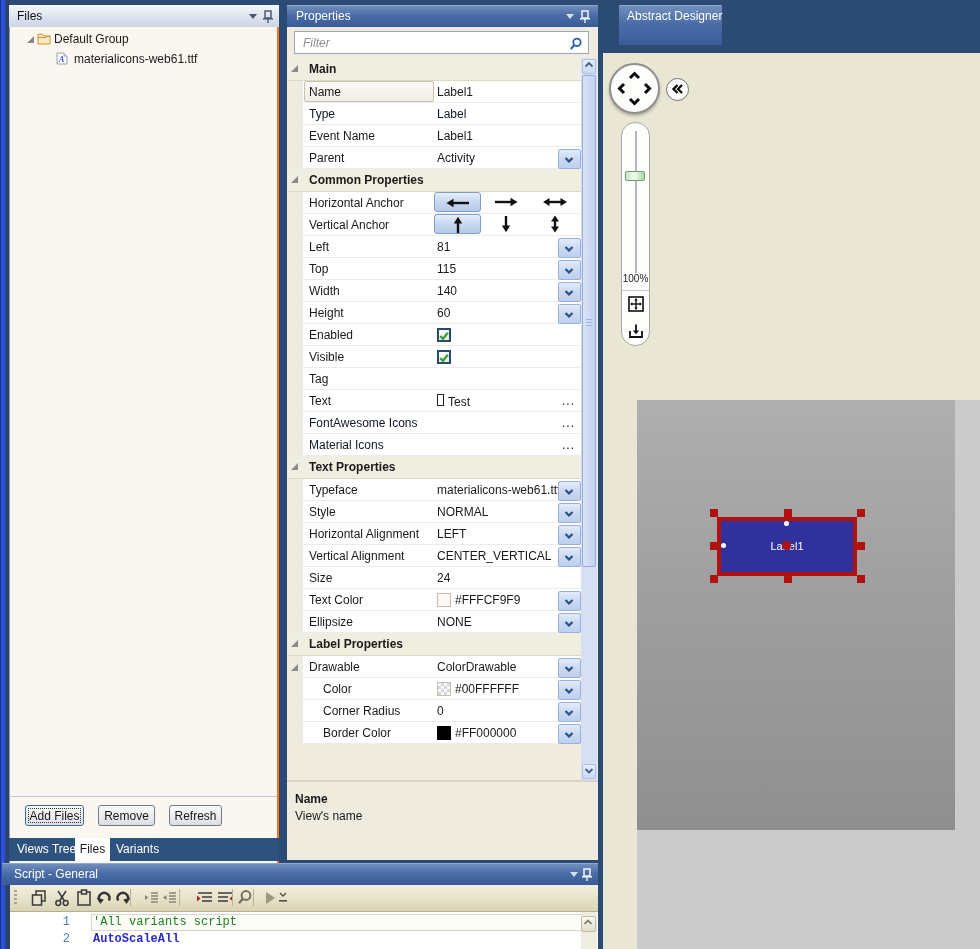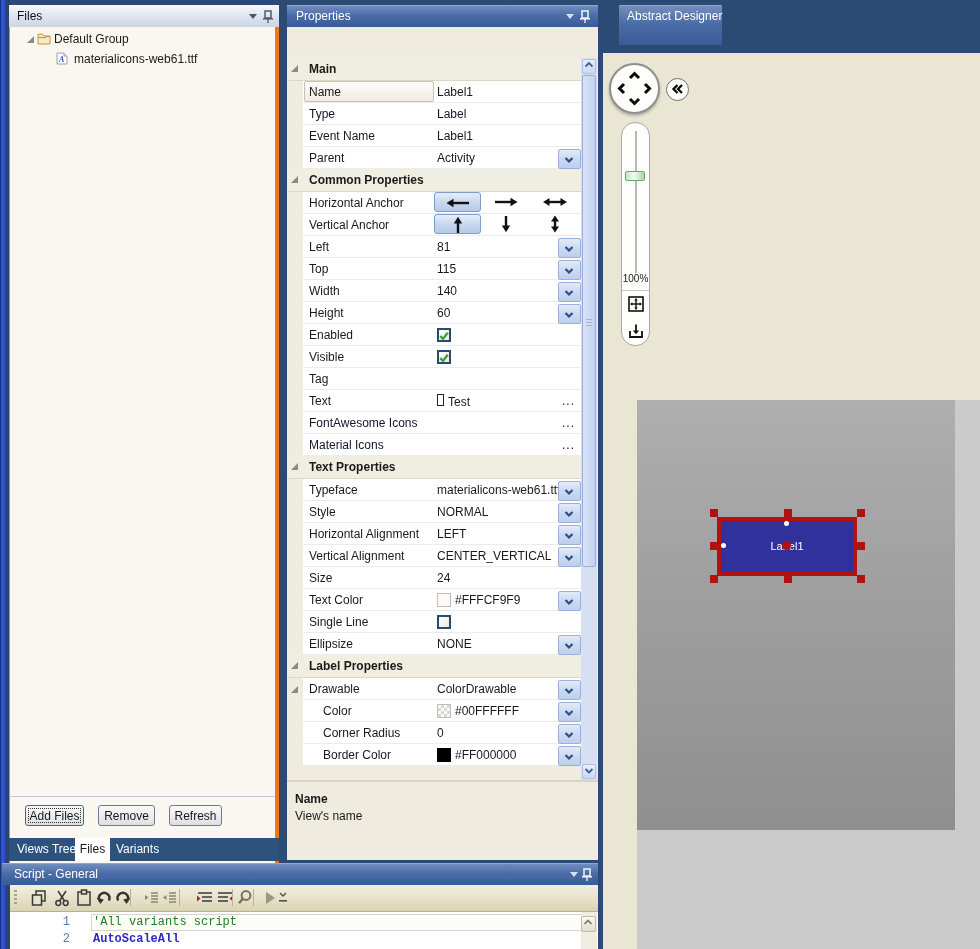--- a/index.html
+++ b/index.html
@@ -45,21 +45,21 @@
     <div class="abs ttl-inact" style="left:0;top:0;right:0;height:22px">
       <div class="abs" style="left:8px;top:4px;font-size:12px">Files</div>
       <div class="abs" style="right:22px;top:9px;width:0;height:0;border-left:4px solid transparent;border-right:4px solid transparent;border-top:5px solid #4A5568"></div>
 
       <svg class="abs" style="right:4px;top:4px" width="14" height="15" viewBox="0 0 14 15">
         <rect x="4" y="2" width="6" height="7" fill="none" stroke="#47526A" stroke-width="1.4"></rect>
         <line x1="2" y1="9.8" x2="12" y2="9.8" stroke="#47526A" stroke-width="1.4"></line>
         <line x1="7" y1="10" x2="7" y2="14" stroke="#47526A" stroke-width="1.3"></line>
       </svg>
     </div>
-    <div class="abs" style="left:0;top:22px;right:0;height:843px;background:#F9F7EF;border-left:1px solid #8E9CB5;border-right:4px solid #f97316">
+    <div class="abs" style="left:0;top:22px;right:0;height:843px;background:#F9F7EF;border-left:1px solid #8E9CB5;border-right:2px solid #f97316">
 
       <div class="abs" style="left:17px;top:9px;width:0;height:0;border-left:7px solid transparent;border-bottom:7px solid #8A8A8A"></div>
 
       <svg class="abs" style="left:27px;top:6px" width="14" height="12" viewBox="0 0 14 12">
         <path d="M1 3 L1 11 L13 11 L13 3 L7 3 L5.6 1.2 L1 1.2 Z" fill="#F7E9C3" stroke="#C8962E" stroke-width="1"></path>
         <path d="M1 4.6 L9 4.6 L9 3.4 L13 3.4" fill="none" stroke="#C8962E" stroke-width="1"></path>
       </svg>
       <div class="abs" style="left:44px;top:5px">Default Group</div>
 
       <svg class="abs" style="left:46px;top:25px" width="12" height="13" viewBox="0 0 12 13">
@@ -87,20 +87,27 @@
     <div class="abs ttl-act" style="left:0;top:0;right:0;height:22px">
       <div class="abs" style="left:9px;top:4px;font-size:12px">Properties</div>
       <div class="abs" style="right:24px;top:9px;width:0;height:0;border-left:4px solid transparent;border-right:4px solid transparent;border-top:5px solid #D8E2F0"></div>
       <svg class="abs" style="right:6px;top:4px" width="14" height="15" viewBox="0 0 14 15">
         <rect x="4" y="2" width="6" height="7" fill="none" stroke="#E8EEF6" stroke-width="1.6"></rect>
         <line x1="2" y1="9.8" x2="12" y2="9.8" stroke="#E8EEF6" stroke-width="1.6"></line>
         <line x1="7" y1="10" x2="7" y2="14" stroke="#E8EEF6" stroke-width="1.4"></line>
       </svg>
     </div>
 
+    <div class="abs" style="left:7px;top:26px;width:295px;height:23px;background:#fff;border:1px solid #9BA7BD;box-sizing:border-box">
+      <div class="abs" style="left:8px;top:4px;color:#8F8F8F;font-style:italic">Filter</div>
+      <svg class="abs" style="right:6px;top:5px" width="13" height="13" viewBox="0 0 13 13">
+        <circle cx="8" cy="5.3" r="3.7" fill="none" stroke="#2A5DA8" stroke-width="1.8"></circle>
+        <line x1="5.2" y1="8.3" x2="1.8" y2="12" stroke="#2A5DA8" stroke-width="2"></line>
+      </svg>
+    </div>
     <div id="pgrid" style="height:722px;overflow:hidden">
         <div class="sec">
           <div class="tri-exp"></div>
           <b>Main</b>
         </div>
 <div class="prow">
           <div class="cell">
             <div style="position:absolute;left:1px;top:0px;width:128px;height:19px;border:1px solid #C8C1B2;border-radius:2px;background:linear-gradient(180deg,#FCFBF8,#F0ECE1)"></div>
             <div class="pname">Name</div>
             <div class="pval">Label1</div>
@@ -310,26 +317,20 @@
 <div class="prow">
           <div class="cell">
             <div class="pname" style="left:6px">Text Color</div>
             <div class="swatch" style="background:#FCF9F7"></div>
             <div class="pval" style="left:152px">#FFFCF9F9</div>
             <div class="ddbtn">
               <svg class="chev" width="10" height="8" viewBox="0 0 10 8">
                 <path d="M1.5 2 L5 5.5 L8.5 2" fill="none" stroke="#2A4E86" stroke-width="2.2"></path>
               </svg>
             </div>
-          </div>
-        </div>
-<div class="prow">
-          <div class="cell">
-            <div class="pname" style="left:6px">Single Line</div>
-            <div class="cbox"></div>
           </div>
         </div>
 <div class="prow">
           <div class="cell">
             <div class="pname" style="left:6px">Ellipsize</div>
             <div class="pval">NONE</div>
             <div class="ddbtn">
               <svg class="chev" width="10" height="8" viewBox="0 0 10 8">
                 <path d="M1.5 2 L5 5.5 L8.5 2" fill="none" stroke="#2A4E86" stroke-width="2.2"></path>
               </svg>

